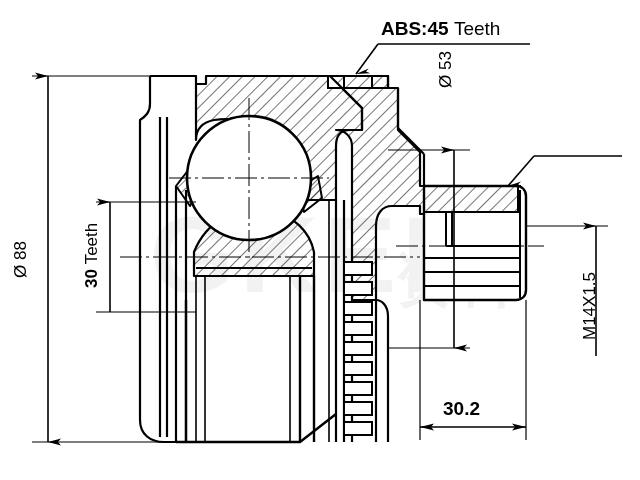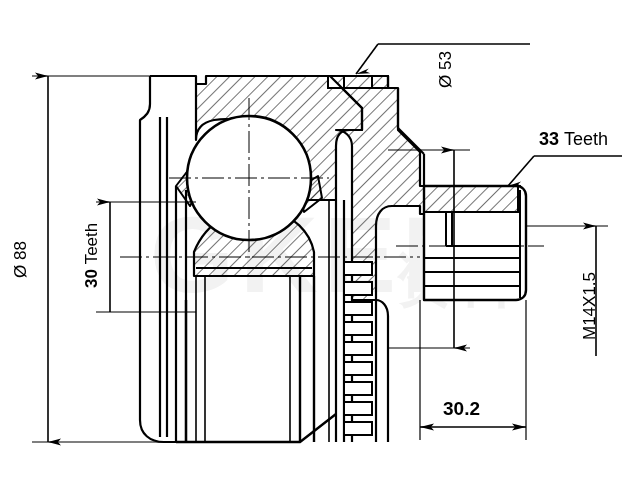--- a/index.html
+++ b/index.html
@@ -265,26 +265,26 @@
       <line x1="378" y1="44" x2="356" y2="74" stroke-width="1.6" marker-end="url(#arwPt)"></line>
     </g>
 
     <g stroke="#000" fill="none">
       <line x1="534" y1="156" x2="622" y2="156" stroke-width="1.6"></line>
       <line x1="534" y1="156" x2="508" y2="186" stroke-width="1.6" marker-end="url(#arwPt)"></line>
     </g>
 
   </svg>
 
+  <div class="lbl lbl-abs">
+    <span>ABS:</span><span>45</span><span class="thin">&nbsp;</span><span class="thin">Teeth</span>
+  </div>
 
   <div class="lbl lbl-d53">Ø 53</div>
 
-  <div class="lbl lbl-33t">
-    <span>33</span><span class="thin">&nbsp;</span><span class="thin">Teeth</span>
-  </div>
 
   <div class="lbl lbl-m14">M14X1.5</div>
 
   <div class="lbl lbl-d88">Ø 88</div>
 
   <div class="lbl lbl-30t">
     <span>30</span><span class="thin">&nbsp;</span><span class="thin">Teeth</span>
   </div>
 
   <div class="lbl lbl-302">30.2</div>

